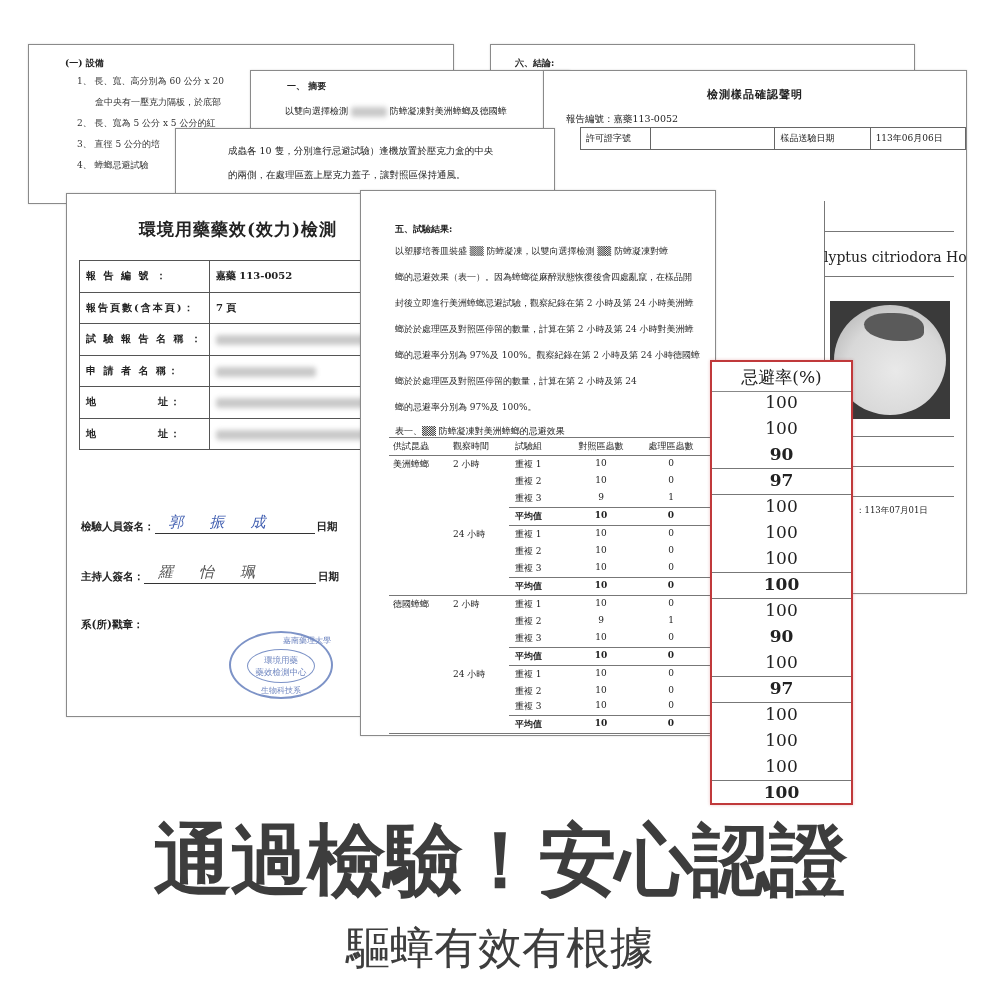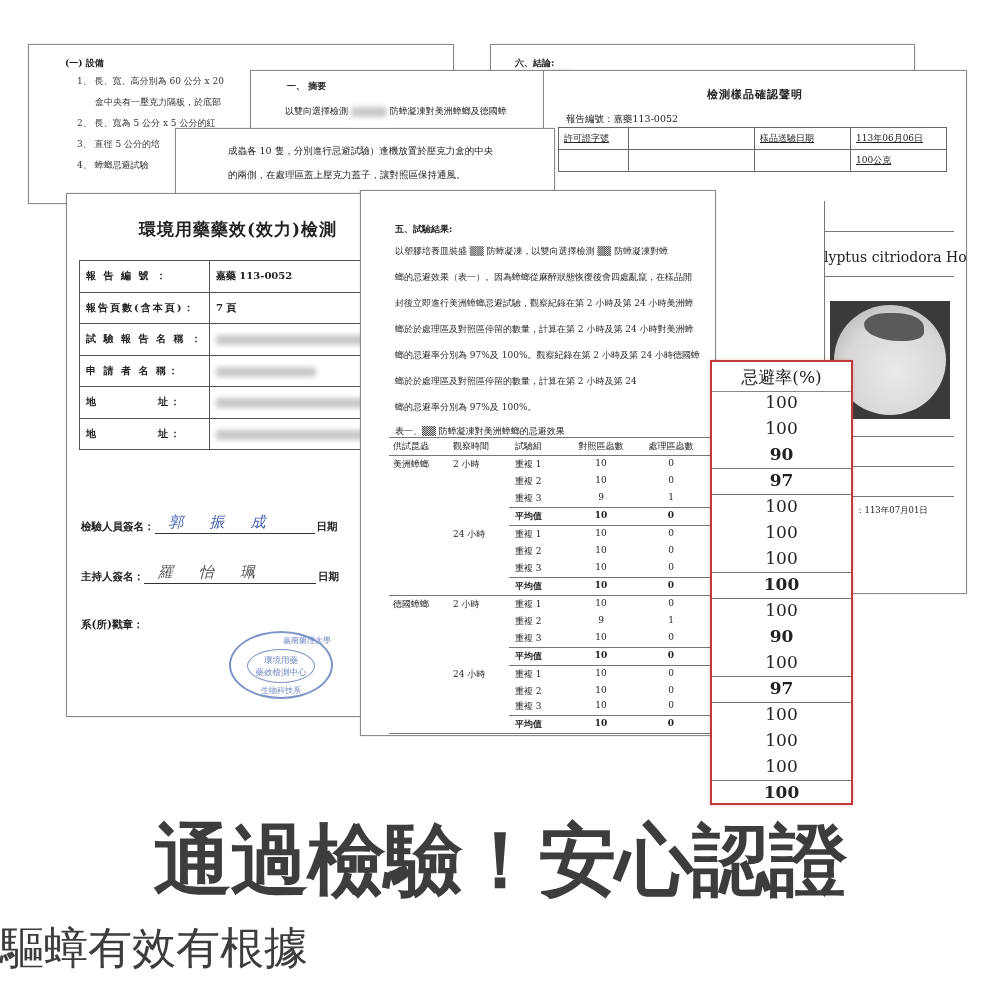--- a/index.html
+++ b/index.html
@@ -24,21 +24,21 @@
   #p-summary .ln { position: absolute; left: 34px; top: 34px; font-size: 9px; white-space: nowrap; }
 
   
   #p-summary2 { left: 175px; top: 128px; width: 380px; height: 66px; }
   #p-summary2 .ln { position: absolute; left: 52px; font-size: 9.5px; white-space: nowrap; }
 
   
   #p-confirm { left: 543px; top: 70px; width: 424px; height: 524px; }
   #p-confirm .title { position: absolute; left: 0; right: 0; top: 16px; text-align: center; font-size: 11px; font-weight: bold; letter-spacing: 1px; }
   #p-confirm .reportno { position: absolute; left: 22px; top: 42px; font-size: 9.5px; }
-  #p-confirm table { position: absolute; left: 14px; top: 56px; border-collapse: collapse; font-size: 9px; text-decoration: underline; }
+  #p-confirm table { position: absolute; left: 36px; top: 56px; border-collapse: collapse; font-size: 9px; }
   #p-confirm td { border: 1px solid #666; padding: 4px 5px; height: 22px; vertical-align: top; }
   #p-confirm .sci { position: absolute; left: 280px; top: 178px; font-size: 14px; white-space: nowrap; }
   #p-confirm .photo { position: absolute; left: 286px; top: 230px; width: 120px; height: 118px; background: #3a3a3a; }
   #p-confirm .photo .dish { position: absolute; left: 4px; top: 4px; width: 112px; height: 110px; border-radius: 50%; background: radial-gradient(circle at 55% 60%, #e9e9e9 0%, #d8d8d8 55%, #bdbdbd 80%, #f4f4f4 90%, #8e8e8e 100%); }
   #p-confirm .photo .gel { position: absolute; left: 34px; top: 12px; width: 60px; height: 28px; border-radius: 40% 50% 30% 60%; background: #5a5a5a; }
   #p-confirm .datefoot { position: absolute; left: 312px; top: 434px; font-size: 8.5px; white-space: nowrap; }
   #p-confirm .rowline { position: absolute; left: 280px; width: 130px; border-top: 1px solid #777; }
   #p-confirm .vline { position: absolute; left: 280px; top: 130px; height: 300px; border-left: 1px solid #777; }
 
   
@@ -72,21 +72,21 @@
 
   
   #avoid-col { position: absolute; left: 710px; top: 360px; width: 143px; height: 445px; background: #fff; border: 2px solid #c0393b; box-shadow: 0 0 3px rgba(192,57,59,0.3); }
   #avoid-col .hdr { height: 30px; border-bottom: 1px solid #888; text-align: center; font-size: 17px; line-height: 30px; color: #222; }
   #avoid-col .cell { position: absolute; left: 0; right: 0; text-align: center; font-size: 17px; color: #222; }
   #avoid-col .cell.bold { font-weight: bold; }
   #avoid-col .sep { position: absolute; left: 0; right: 0; border-top: 1px solid #777; }
 
   
   #headline { position: absolute; left: 0; right: 0; top: 812px; text-align: center; font-family: "DejaVu Sans", sans-serif; font-weight: bold; font-size: 78px; color: #3d3d3d; letter-spacing: -1px; line-height: 96px; }
-  #subline { position: absolute; left: 0; right: 0; top: 918px; text-align: left; font-family: "DejaVu Sans", sans-serif; font-size: 44px; color: #3d3d3d; line-height: 60px; }
+  #subline { position: absolute; left: 0; right: 0; top: 918px; text-align: center; font-family: "DejaVu Sans", sans-serif; font-size: 44px; color: #3d3d3d; line-height: 60px; }
 </style>
 </head>
 <body>
 
 <div class="page" id="p-equip">
   <div class="h">(一) 設備</div>
   <div class="ln" style="left:48px;top:30px">1、 長、寬、高分別為 60 公分 x 20</div>
   <div class="ln" style="left:66px;top:51px">盒中央有一壓克力隔板，於底部</div>
   <div class="ln" style="left:48px;top:72px">2、 長、寬為 5 公分 x 5 公分的紅</div>
   <div class="ln" style="left:48px;top:93px">3、 直徑 5 公分的培</div>
@@ -109,26 +109,20 @@
 <div class="page" id="p-confirm">
   <div class="title">檢測樣品確認聲明</div>
   <div class="reportno">報告編號：嘉藥113-0052</div>
   <table>
     <tbody>
         <tr>
       <td style="width:70px">許可證字號</td>
       <td style="width:126px"></td>
       <td style="width:96px">樣品送驗日期</td>
       <td style="width:96px">113年06月06日</td>
-    </tr>
-    <tr>
-      <td></td>
-          <td></td>
-          <td></td>
-      <td>100公克</td>
     </tr>
   </tbody>
     </table>
   <div class="vline"></div>
   <div class="rowline" style="top:160px"></div>
   <div class="rowline" style="top:205px"></div>
   <div class="rowline" style="top:365px"></div>
   <div class="rowline" style="top:395px"></div>
   <div class="rowline" style="top:425px"></div>
   <div class="sci">lyptus citriodora Hook))</div>

